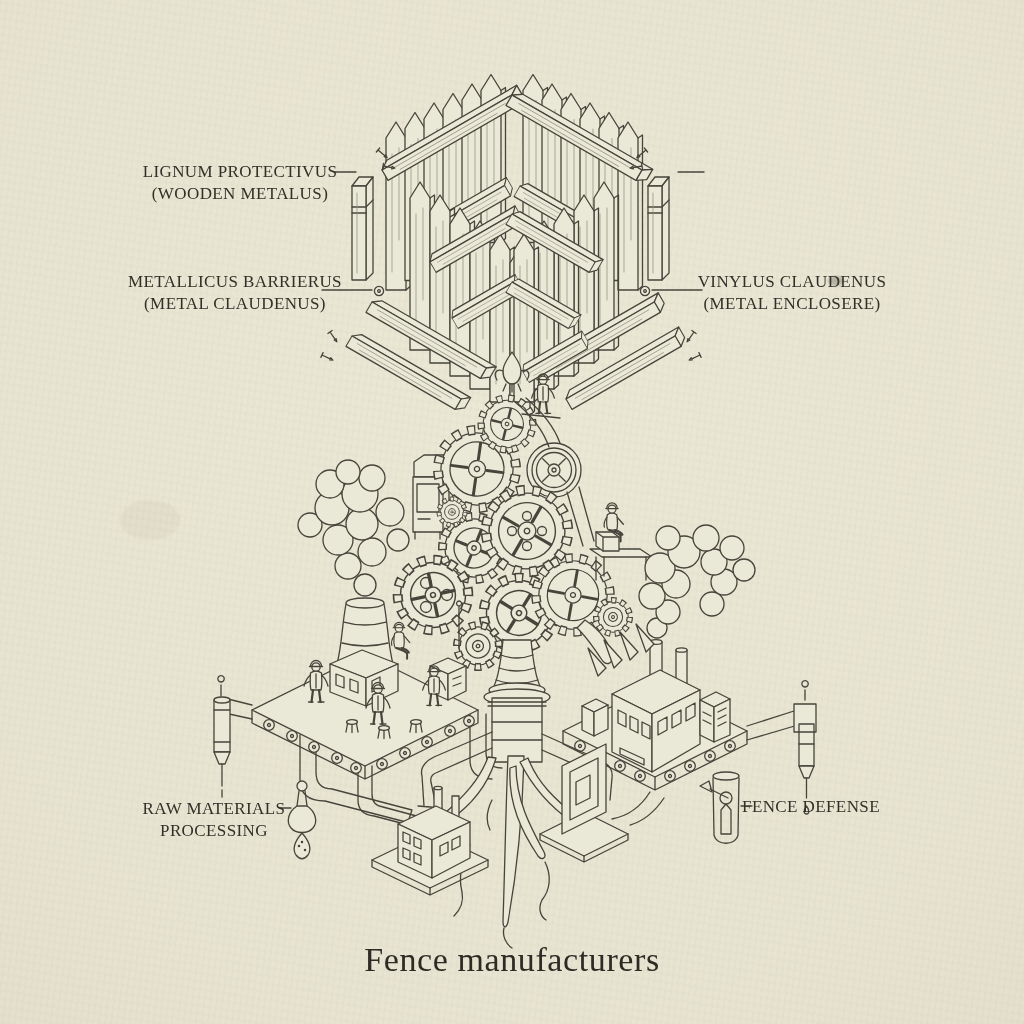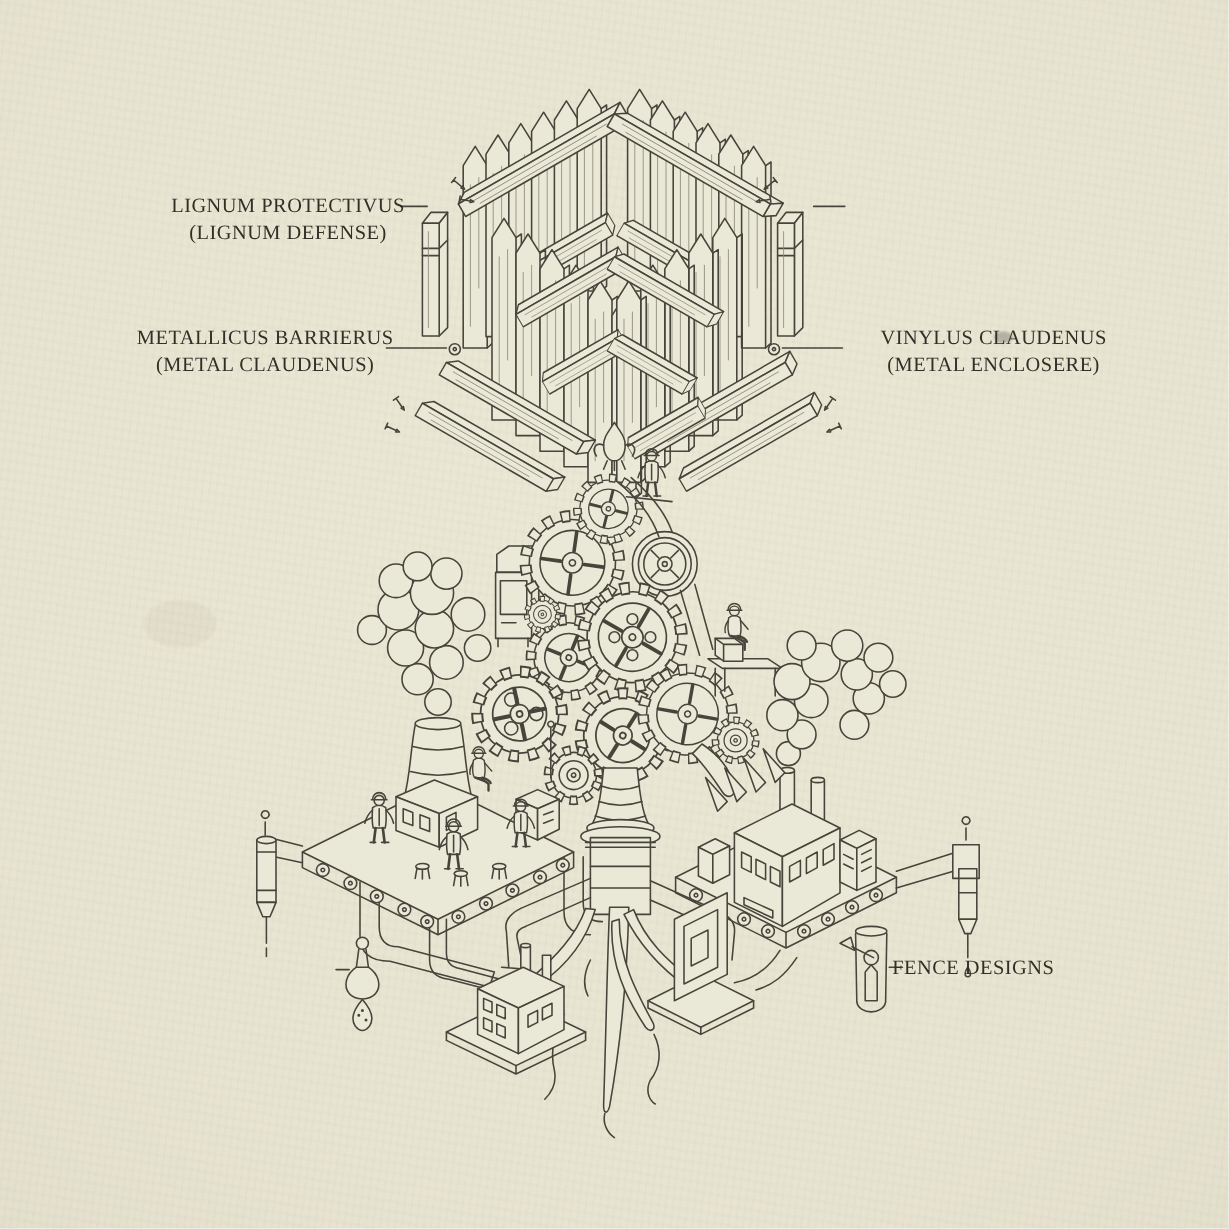--- a/index.html
+++ b/index.html
@@ -452,28 +452,33 @@
       <path class="s" d="M280,808 L291,808"></path>
       <path class="s" d="M741,806 L752,806"></path>
     </g>
   </svg>
 
   <div class="stain" style="left:828px;top:276px;width:16px;height:10px;background:rgba(100,98,86,.38);"></div>
   <div class="stain" style="left:120px;top:500px;width:60px;height:40px;background:rgba(110,105,85,.05);"></div>
 
   <div class="label" style="left:240px;top:161px;">
     <span>LIGNUM PROTECTIVUS</span><br>
-    <span>(LIGNUM DEFENSE)</span>
+    <span>(WOODEN METALUS)</span>
   </div>
-  <div class="label" style="left:221px;top:271px;">
+  <div class="label" style="left:235px;top:271px;">
     <span>METALLICUS BARRIERUS</span><br>
     <span>(METAL CLAUDENUS)</span>
   </div>
-  <div class="label" style="left:828px;top:271px;">
+  <div class="label" style="left:792px;top:271px;">
     <span>VINYLUS CLAUDENUS</span><br>
     <span>(METAL ENCLOSERE)</span>
   </div>
 
+  <div class="label" style="left:214px;top:798px;">
+    <span>RAW MATERIALS</span><br>
+    <span>PROCESSING</span>
+  </div>
   <div class="label" style="left:811px;top:796px;">
-    <span>FENCE DESIGNS</span>
+    <span>FENCE DEFENSE</span>
   </div>
 
+  <div id="title">Fence manufacturers</div>
 </div>
 
 </body></html>

